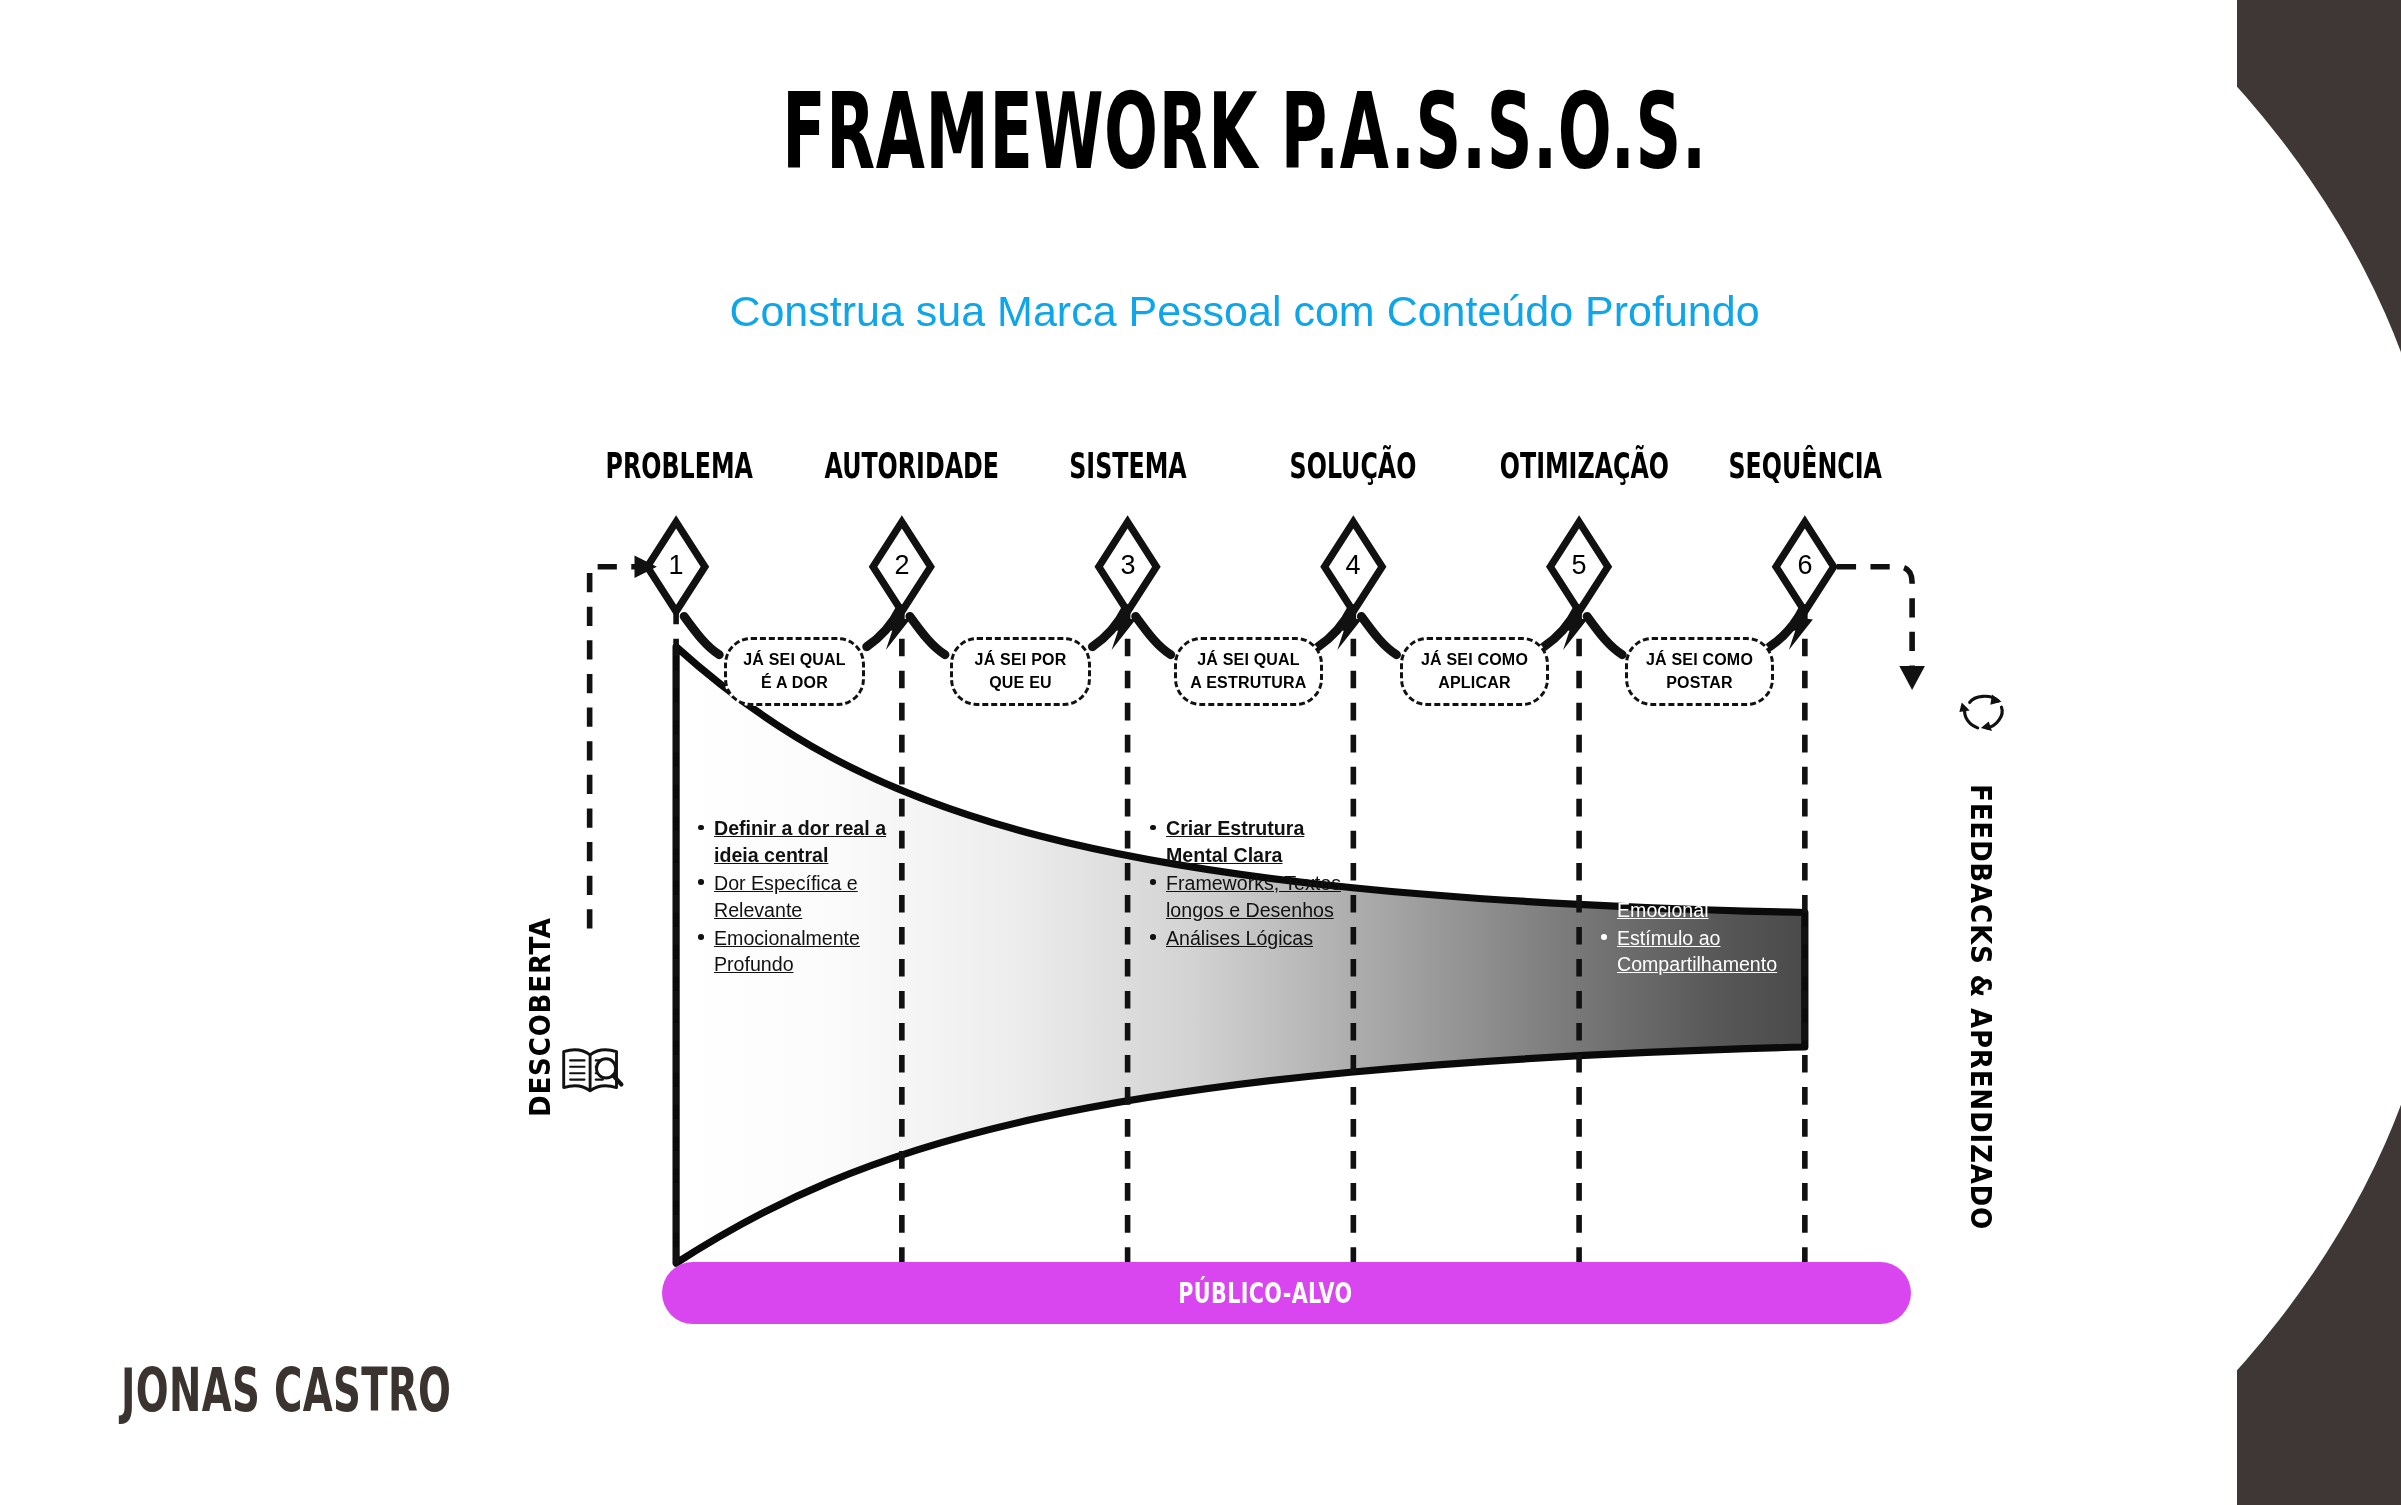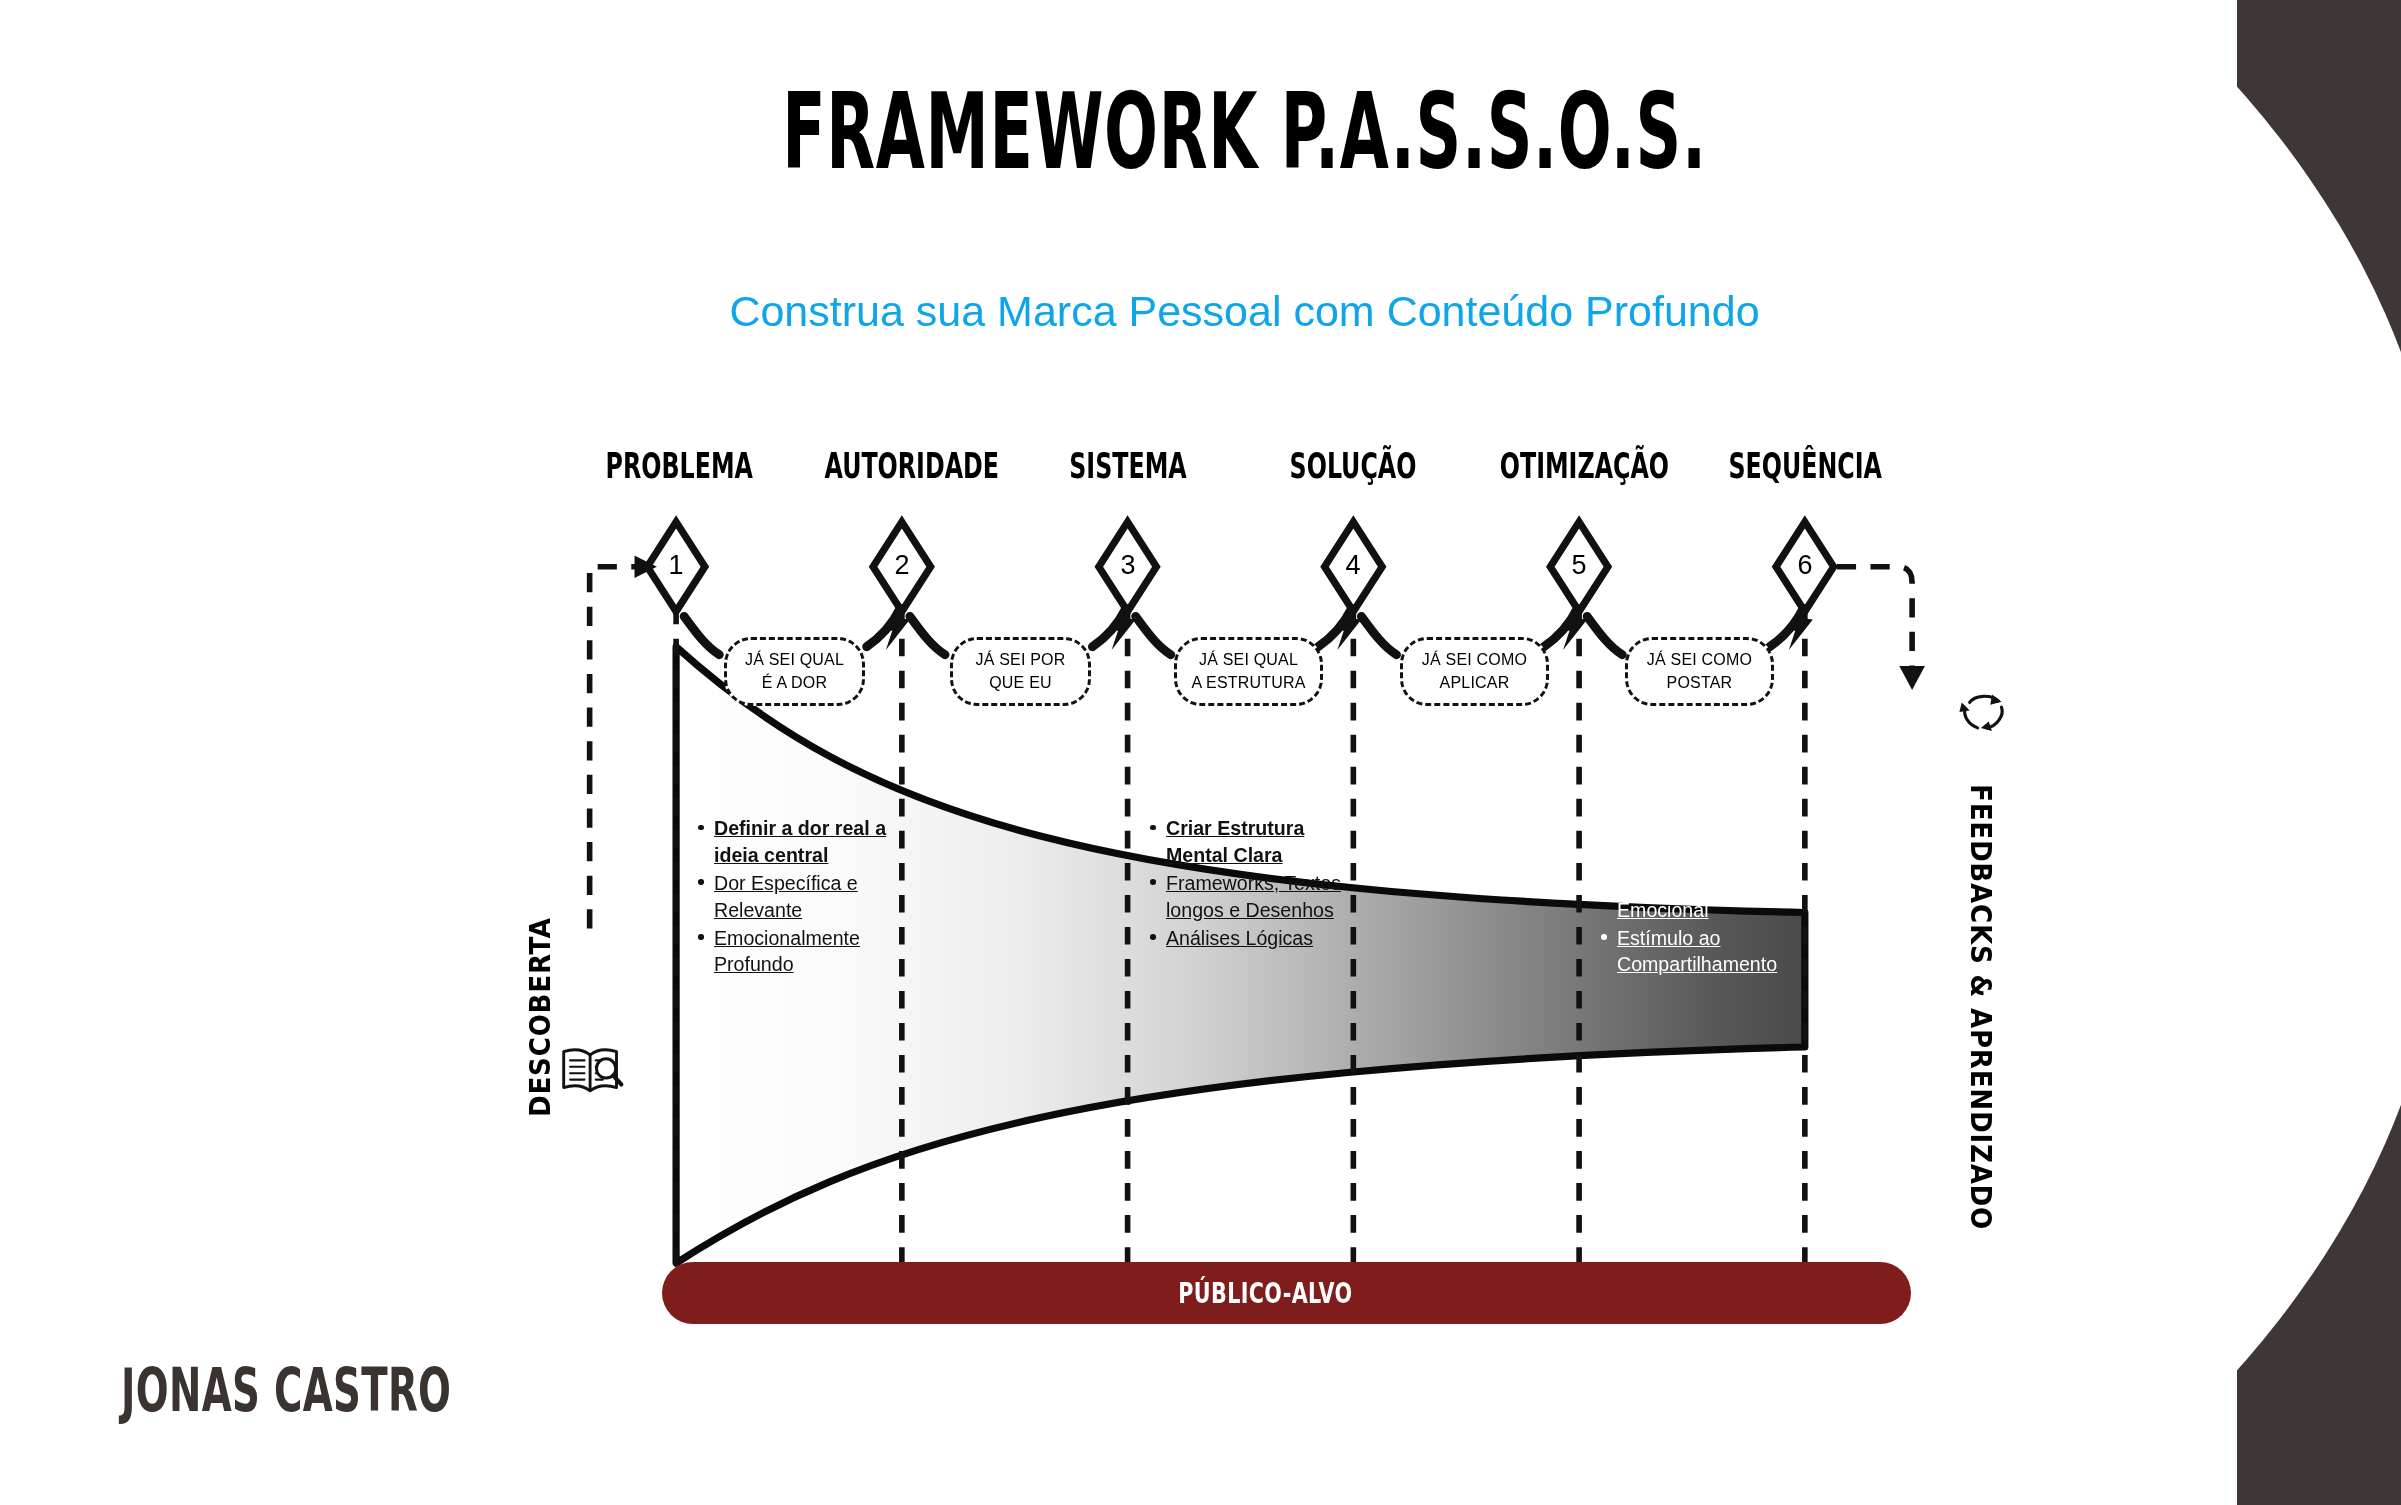--- a/index.html
+++ b/index.html
@@ -81,21 +81,21 @@
     font-size:27px; color:#000; text-align:center; width:48px;
     font-family:"Liberation Sans",sans-serif;
   }
   
   .bubble{
     position:absolute;
     border:3.2px dashed #111;
     border-radius:27px;
     background:#fff;
     text-align:center;
-    font-weight:normal;
+    font-weight:bold;
     font-size:16px;
     line-height:1.38;
     letter-spacing:0.2px;
     color:#000;
     display:flex; align-items:center; justify-content:center;
     padding:3.2px 4.8px;
     z-index:6;
   }
   
   .bullets{
@@ -140,21 +140,21 @@
     font-size:29px;
     transform:rotate(90deg);
     transform-origin:left top;
   }
 
   
   .pub-bar{
     position:absolute;
     left:138px; top:814px;
     width:1249px; height:62px;
-    background:#7f1d1d;
+    background:#d946ef;
     border-radius:31px;
     display:flex; align-items:center;
     z-index:9;
   }
   .pub-bar span{
     width:100%;
     text-align:center;
     color:#fff;
     font-family:"Liberation Sans Narrow","DejaVu Sans Condensed","Liberation Sans",sans-serif;
     font-weight:bold;

